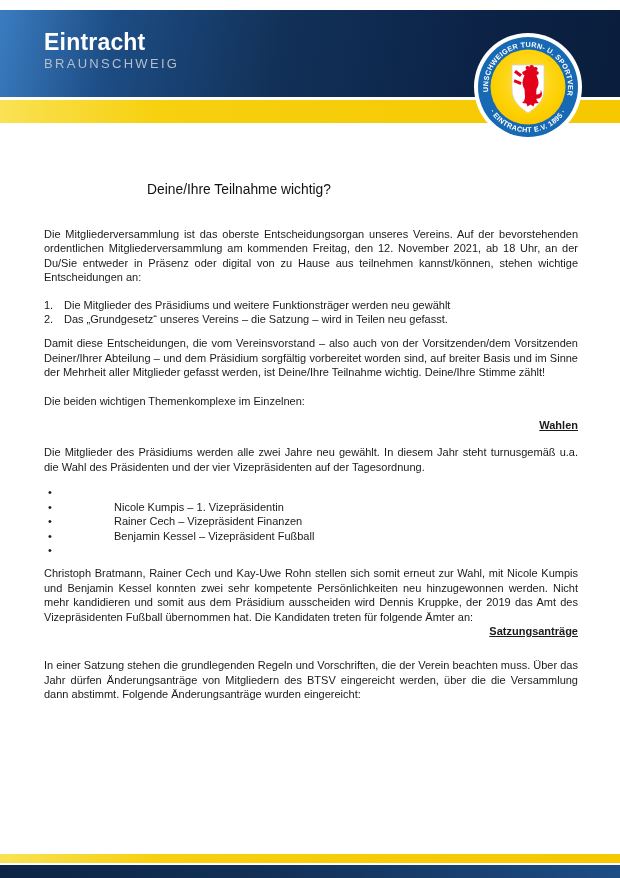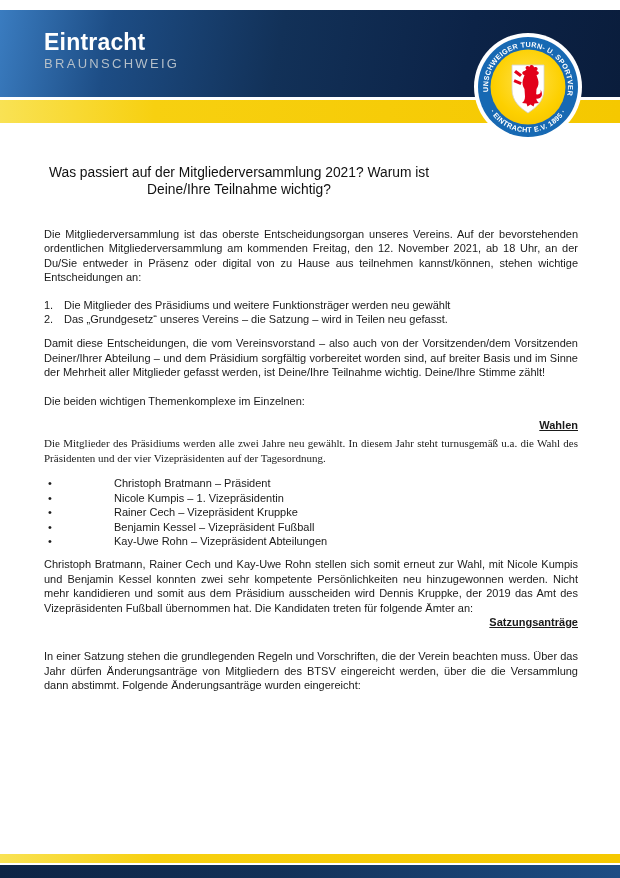--- a/index.html
+++ b/index.html
@@ -56,21 +56,21 @@
   .num-marker { width: 20px; flex: 0 0 20px; }
   .p-damit { margin-top: 10px; }
   .p-topics { margin-top: 14px; }
   .subhead {
     margin: 10px 0 0 0;
     font-size: 11px; font-weight: 700;
     text-decoration: underline;
     line-height: 14.4px;
     text-align: right;
   }
-  .p-wahlen1 { margin-top: 4px; font-family: Liberation Serif, serif; }
+  .p-wahlen1 { margin-top: 13px; }
   .p-wahlen2 { margin-top: 10px; }
   .bullets { margin-top: 11px; }
   .bullet-marker { width: 70px; flex: 0 0 70px; padding-left: 4px; }
   .p-kandidaten { margin-top: 9px; }
   .subhead2 { margin-top: 0; }
   .p-satzung { margin-top: 20px; }
 
   
   .footer-yellow {
     position: absolute; left: 0; bottom: 15px; width: 620px; height: 9px;
@@ -120,21 +120,21 @@
         <textPath href="#arcTop" startOffset="50%" text-anchor="middle">BRAUNSCHWEIGER TURN- U. SPORTVEREIN</textPath>
       </text>
       <text font-family="Liberation Sans, DejaVu Sans, sans-serif" font-size="7.2" font-weight="700" fill="#ffffff" letter-spacing="0.3">
         <textPath href="#arcBot" startOffset="50%" text-anchor="middle">· EINTRACHT E.V. 1895 ·</textPath>
       </text>
     </svg>
   </div>
 </div>
 
 <main class="content">
-  <h1 class="title"><span>Was passiert auf der Mitgliederversammlung 2021? Warum ist</span><br><span>Deine/Ihre Teilnahme wichtig?</span></h1>
+  <h1 class="title"><br><span>Deine/Ihre Teilnahme wichtig?</span></h1>
 
   <p class="just p-intro">Die Mitgliederversammlung ist das oberste Entscheidungsorgan unseres Vereins. Auf der bevorstehenden ordentlichen Mitgliederversammlung am kommenden Freitag, den 12. November 2021, ab 18 Uhr, an der Du/Sie entweder in Präsenz oder digital von zu Hause aus teilnehmen kannst/können, stehen wichtige Entscheidungen an:</p>
 
   <div class="numlist">
     <div class="row">
       <span class="num-marker">1.</span>
       <span>Die Mitglieder des Präsidiums und weitere Funktionsträger werden neu gewählt</span>
     </div>
     <div class="row">
       <span class="num-marker">2.</span>
@@ -147,37 +147,35 @@
   <p class="p-topics">Die beiden wichtigen Themenkomplexe im Einzelnen:</p>
 
   <h2 class="subhead">Wahlen</h2>
 
   <p class="just p-wahlen1">Die Mitglieder des Präsidiums werden alle zwei Jahre neu gewählt. In diesem Jahr steht turnusgemäß u.a. die Wahl des Präsidenten und der vier Vizepräsidenten auf der Tagesordnung.</p>
 
 
   <div class="bullets">
     <div class="row">
       <span class="bullet-marker">•</span>
-      <span>Christoph Bratmann – Präsident</span>
     </div>
     <div class="row">
       <span class="bullet-marker">•</span>
       <span>Nicole Kumpis – 1. Vizepräsidentin</span>
     </div>
     <div class="row">
       <span class="bullet-marker">•</span>
-      <span>Rainer Cech – Vizepräsident Kruppke</span>
+      <span>Rainer Cech – Vizepräsident Finanzen</span>
     </div>
     <div class="row">
       <span class="bullet-marker">•</span>
       <span>Benjamin Kessel – Vizepräsident Fußball</span>
     </div>
     <div class="row">
       <span class="bullet-marker">•</span>
-      <span>Kay-Uwe Rohn – Vizepräsident Abteilungen</span>
     </div>
   </div>
 
   <p class="just p-kandidaten">Christoph Bratmann, Rainer Cech und Kay-Uwe Rohn stellen sich somit erneut zur Wahl, mit Nicole Kumpis und Benjamin Kessel konnten zwei sehr kompetente Persönlichkeiten neu hinzugewonnen werden. Nicht mehr kandidieren und somit aus dem Präsidium ausscheiden wird Dennis Kruppke, der 2019 das Amt des Vizepräsidenten Fußball übernommen hat. Die Kandidaten treten für folgende Ämter an:</p>
 
   <h2 class="subhead subhead2">Satzungsanträge</h2>
 
   <p class="just p-satzung">In einer Satzung stehen die grundlegenden Regeln und Vorschriften, die der Verein beachten muss. Über das Jahr dürfen Änderungsanträge von Mitgliedern des BTSV eingereicht werden, über die die Versammlung dann abstimmt. Folgende Änderungsanträge wurden eingereicht:</p>
 </main>
 

